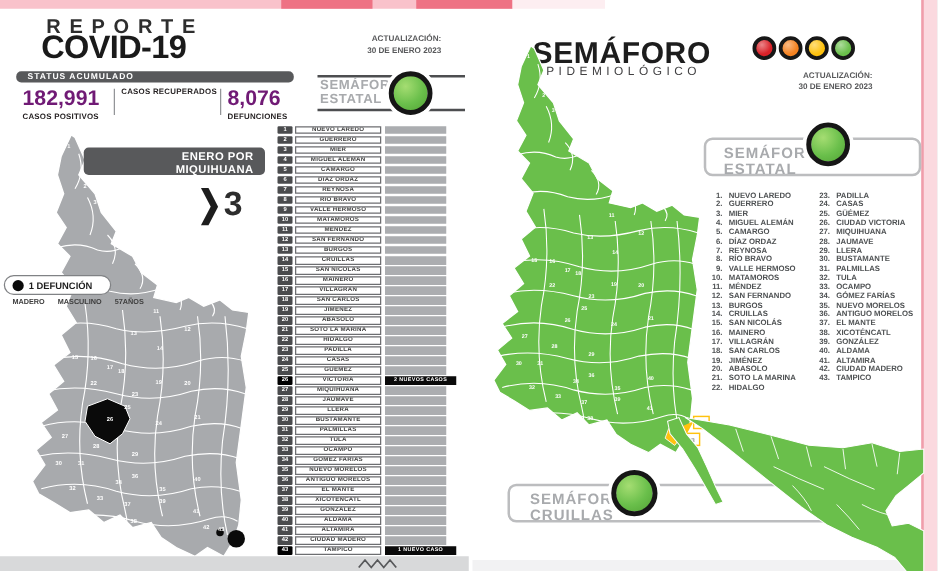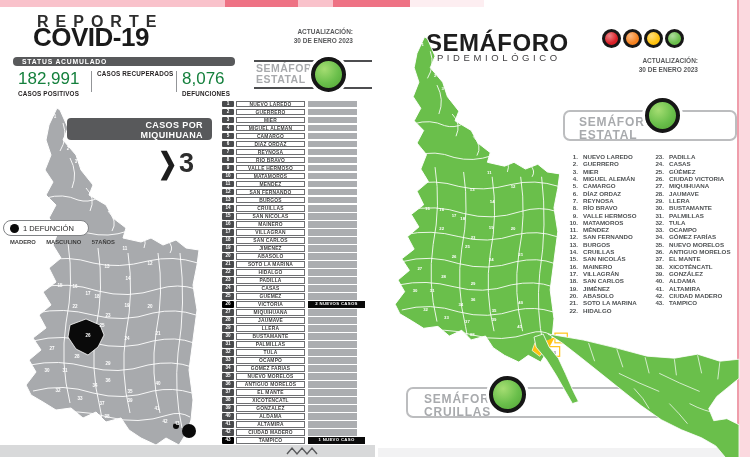--- a/index.html
+++ b/index.html
@@ -25,21 +25,21 @@
   .covid { left:33px; top:22px; font-size:26px; font-weight:800; letter-spacing:-0.5px; color:#1a1a1a; }
   .update-block { font-size:6.5px; font-weight:700; color:#58595b; text-align:right; line-height:1.4; }
   .update-left { left:270px; top:27px; width:83px; }
   .update-right { left:618px; top:56px; width:80px; }
 
   
   .status-bar { left:13px; top:57px; width:222px; height:9px; background:#58595b; border-radius:4px;
     color:#fff; font-size:6.8px; font-weight:700; letter-spacing:0.8px; line-height:9px; padding-left:9px; }
   .stats-row { left:13px; top:69px; width:250px; height:26px; }
   .stat { position:absolute; top:0; }
-  .stat-value { font-size:17px; font-weight:400; color:#15803d; letter-spacing:0; }
+  .stat-value { font-size:17px; font-weight:700; color:#701a75; letter-spacing:0; }
   .stat-label { font-size:6.3px; font-weight:700; color:#231f20; margin-top:1px; letter-spacing:0.2px; }
   .stat-sep { position:absolute; top:2px; width:1px; height:21px; background:#939598; }
 
   
   .sem-line { background:#4d4e50; height:2px; }
   .sem-left-text { left:256px; top:63px; font-size:10.5px; font-weight:800; color:#a8aaad; line-height:1.05; letter-spacing:0.5px; }
   .light {
     border-radius:50%;
     background:radial-gradient(circle at 35% 30%, #a5dd72, #6abf4b 55%, #52a335);
     border:4px solid #161616; box-shadow:0 0 0 3px #ffffff;
@@ -51,21 +51,21 @@
   .casos-banner { left:67px; top:118px; width:145px; height:22px; background:#58595b; border-radius:4px;
     color:#fff; font-size:9px; font-weight:800; text-align:right; padding:3px 9px 0 0; line-height:1.1; letter-spacing:0.4px; }
   .nuevos { left:98px; top:153px; font-size:13.5px; font-weight:800; color:#2d2d2d; line-height:1.0; letter-spacing:0.8px; }
   .chevron { left:158px; top:150px; font-size:23px; font-weight:800; color:#1d1d1d; transform:scaleY(1.25); }
   .nuevos-num { left:179px; top:148px; font-size:27px; font-weight:800; color:#2d2d2d; }
 
   
   .def-box { left:3px; top:220px; width:86px; height:16px; border:1.5px solid #808285; border-radius:8px;
     background:#fff; display:flex; align-items:center; padding-left:6px; }
   .def-dot { width:9px; height:9px; border-radius:50%; background:#0a0a0a; margin-right:4px; }
-  .def-label { font-size:7.5px; font-weight:400; color:#1d1d1d; }
+  .def-label { font-size:7.5px; font-weight:700; color:#1d1d1d; }
   .def-details { left:10px; top:239px; width:105px; display:flex; justify-content:space-between;
     font-size:5.8px; font-weight:700; color:#3d3d3d; }
 
   
   .muni-list { left:222px; top:100px; width:146px; }
   .muni-row { display:flex; align-items:center; height:8.02px; }
   .muni-badge { width:12px; height:6.6px; background:#4a4b4d; border-radius:1px; color:#fff;
     font-size:4.6px; font-weight:700; text-align:center; line-height:6.8px; flex:0 0 12px; }
   .muni-name { width:69px; height:6.6px; background:#fff; border:0.5px solid #6d6e71; margin-left:2px;
     font-size:4.9px; font-weight:700; color:#3d3d3d; text-align:center; line-height:6.2px; flex:0 0 69px;
@@ -221,21 +221,21 @@
         <text x="99" y="315" fill="#ffffff">38</text>
         <text x="122" y="299" fill="#ffffff">39</text>
         <text x="150" y="282" fill="#ffffff">40</text>
         <text x="149" y="307" fill="#ffffff">41</text>
         <text x="157" y="320" fill="#ffffff">42</text>
         <text x="169" y="322" fill="#ffffff">43</text>
       </g>
   </svg>
 
   <div class="abs casos-banner">
-    <div>CASOS POR</div>
+    <div>ENERO POR</div>
     <div>MIQUIHUANA</div>
   </div>
   <div class="abs chevron">❯</div>
   <div class="abs nuevos-num">3</div>
 
   <div class="abs def-box">
     <div class="def-dot"></div>
     <div class="def-label">1 DEFUNCIÓN</div>
   </div>
   <div class="abs def-details">

